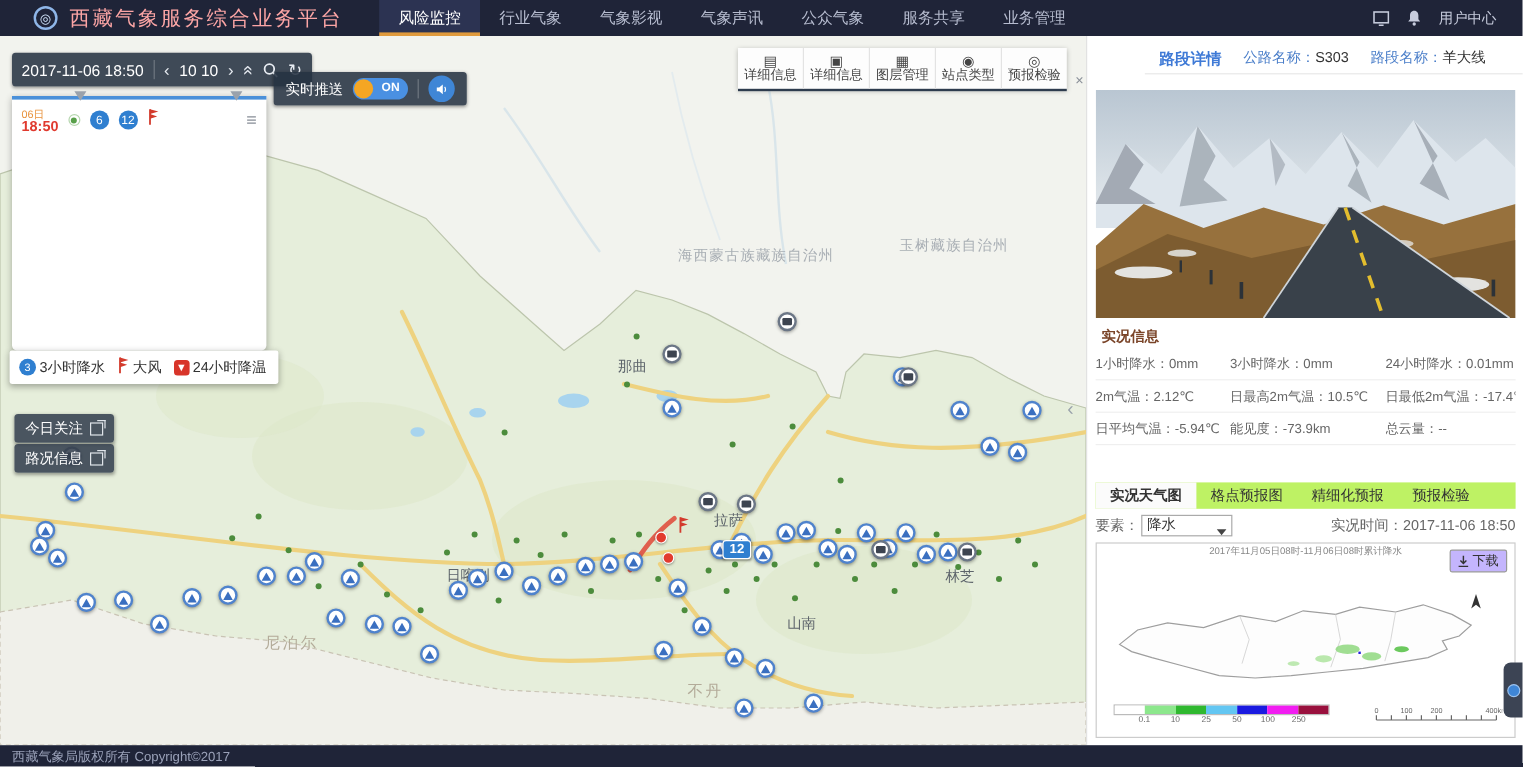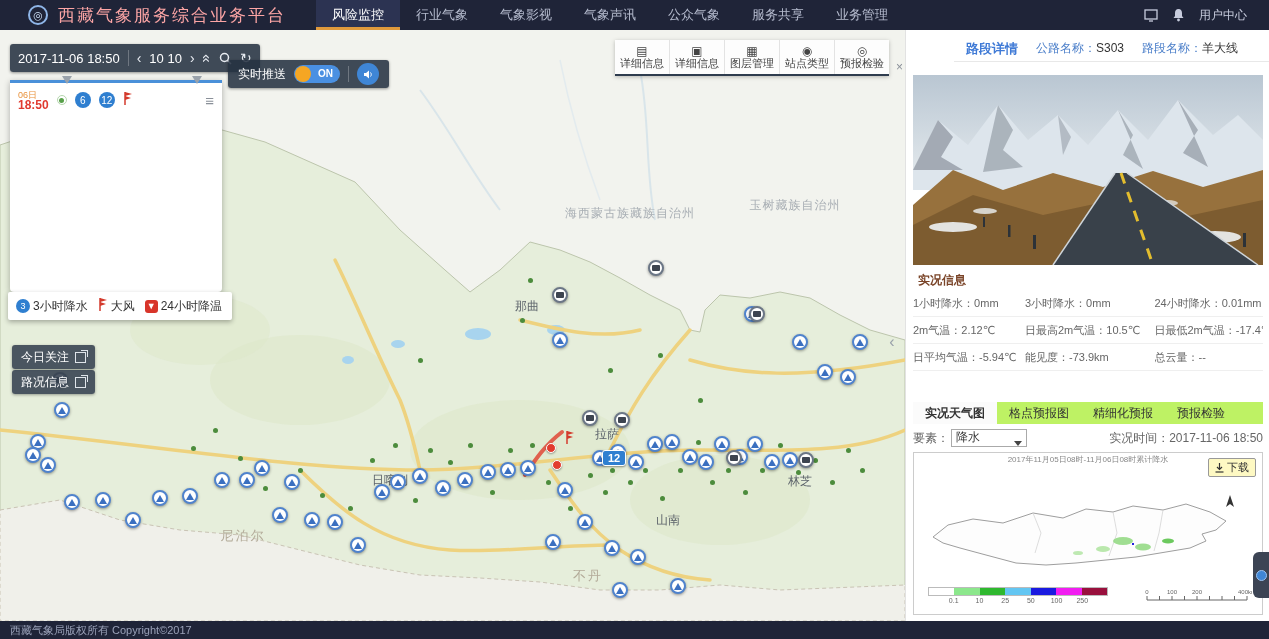--- a/index.html
+++ b/index.html
@@ -99,21 +99,21 @@
   #tabs { position:absolute; left:7px; top:372px; width:350px; height:22px; background:#bef264; display:flex; }
   .tab { padding:3px 12px; font-size:12px; color:#333; cursor:pointer; }
   .tab.active { background:#fbfbfb; font-weight:bold; }
   #controls-row { position:absolute; left:7px; top:398px; width:350px; height:20px; display:flex; align-items:center; font-size:12px; color:#666; }
   #element-select { width:76px; height:18px; border:1px solid #aaa; background:#fff; display:flex; align-items:flex-end; justify-content:space-between; padding:0 4px; margin-left:2px; cursor:pointer; color:#333; }
   #element-select .arr { width:0; height:0; border-left:4px solid transparent; border-right:4px solid transparent; border-top:5px solid #444; }
   #live-time { margin-left:auto; }
   #chart-box { position:absolute; left:7px; top:422px; width:350px; height:163px; border:1px solid #ccc; background:#fff; }
   #chart-title { text-align:center; font-size:12px; font-weight:bold; color:#222; margin-top:5px; }
   #chart-subtitle { text-align:center; font-size:8px; color:#888; margin-top:1px; }
-  #download-btn { position:absolute; right:6px; top:5px; border:1px solid #999; border-radius:2px; font-size:11px; color:#333; padding:1px 6px; display:flex; align-items:center; gap:3px; cursor:pointer; background:#fef9c3; }
+  #download-btn { position:absolute; right:6px; top:5px; border:1px solid #999; border-radius:2px; font-size:11px; color:#333; padding:1px 6px; display:flex; align-items:center; gap:3px; cursor:pointer; background:#c4b5fd; }
   #minimap { position:absolute; left:4px; top:32px; }
   #colorbar-wrap { position:absolute; left:14px; bottom:8px; width:180px; }
   #colorbar { display:flex; height:9px; border:1px solid #bbb; }
   #colorbar div { flex:1; }
   #colorbar-labels { position:relative; height:10px; }
   #colorbar-labels span { position:absolute; transform:translateX(-50%); font-size:7px; color:#666; top:1px; }
   #scalebar { position:absolute; right:10px; bottom:8px; }
   #contact-tab { position:absolute; right:0; top:522px; width:16px; height:46px; background:#3c4454; border-radius:6px 0 0 6px; display:flex; align-items:center; justify-content:center; cursor:pointer; }
   #contact-tab .dot { width:11px; height:11px; border-radius:50%; background:#3f86d6; border:1px solid #9cc2ee; }
 

